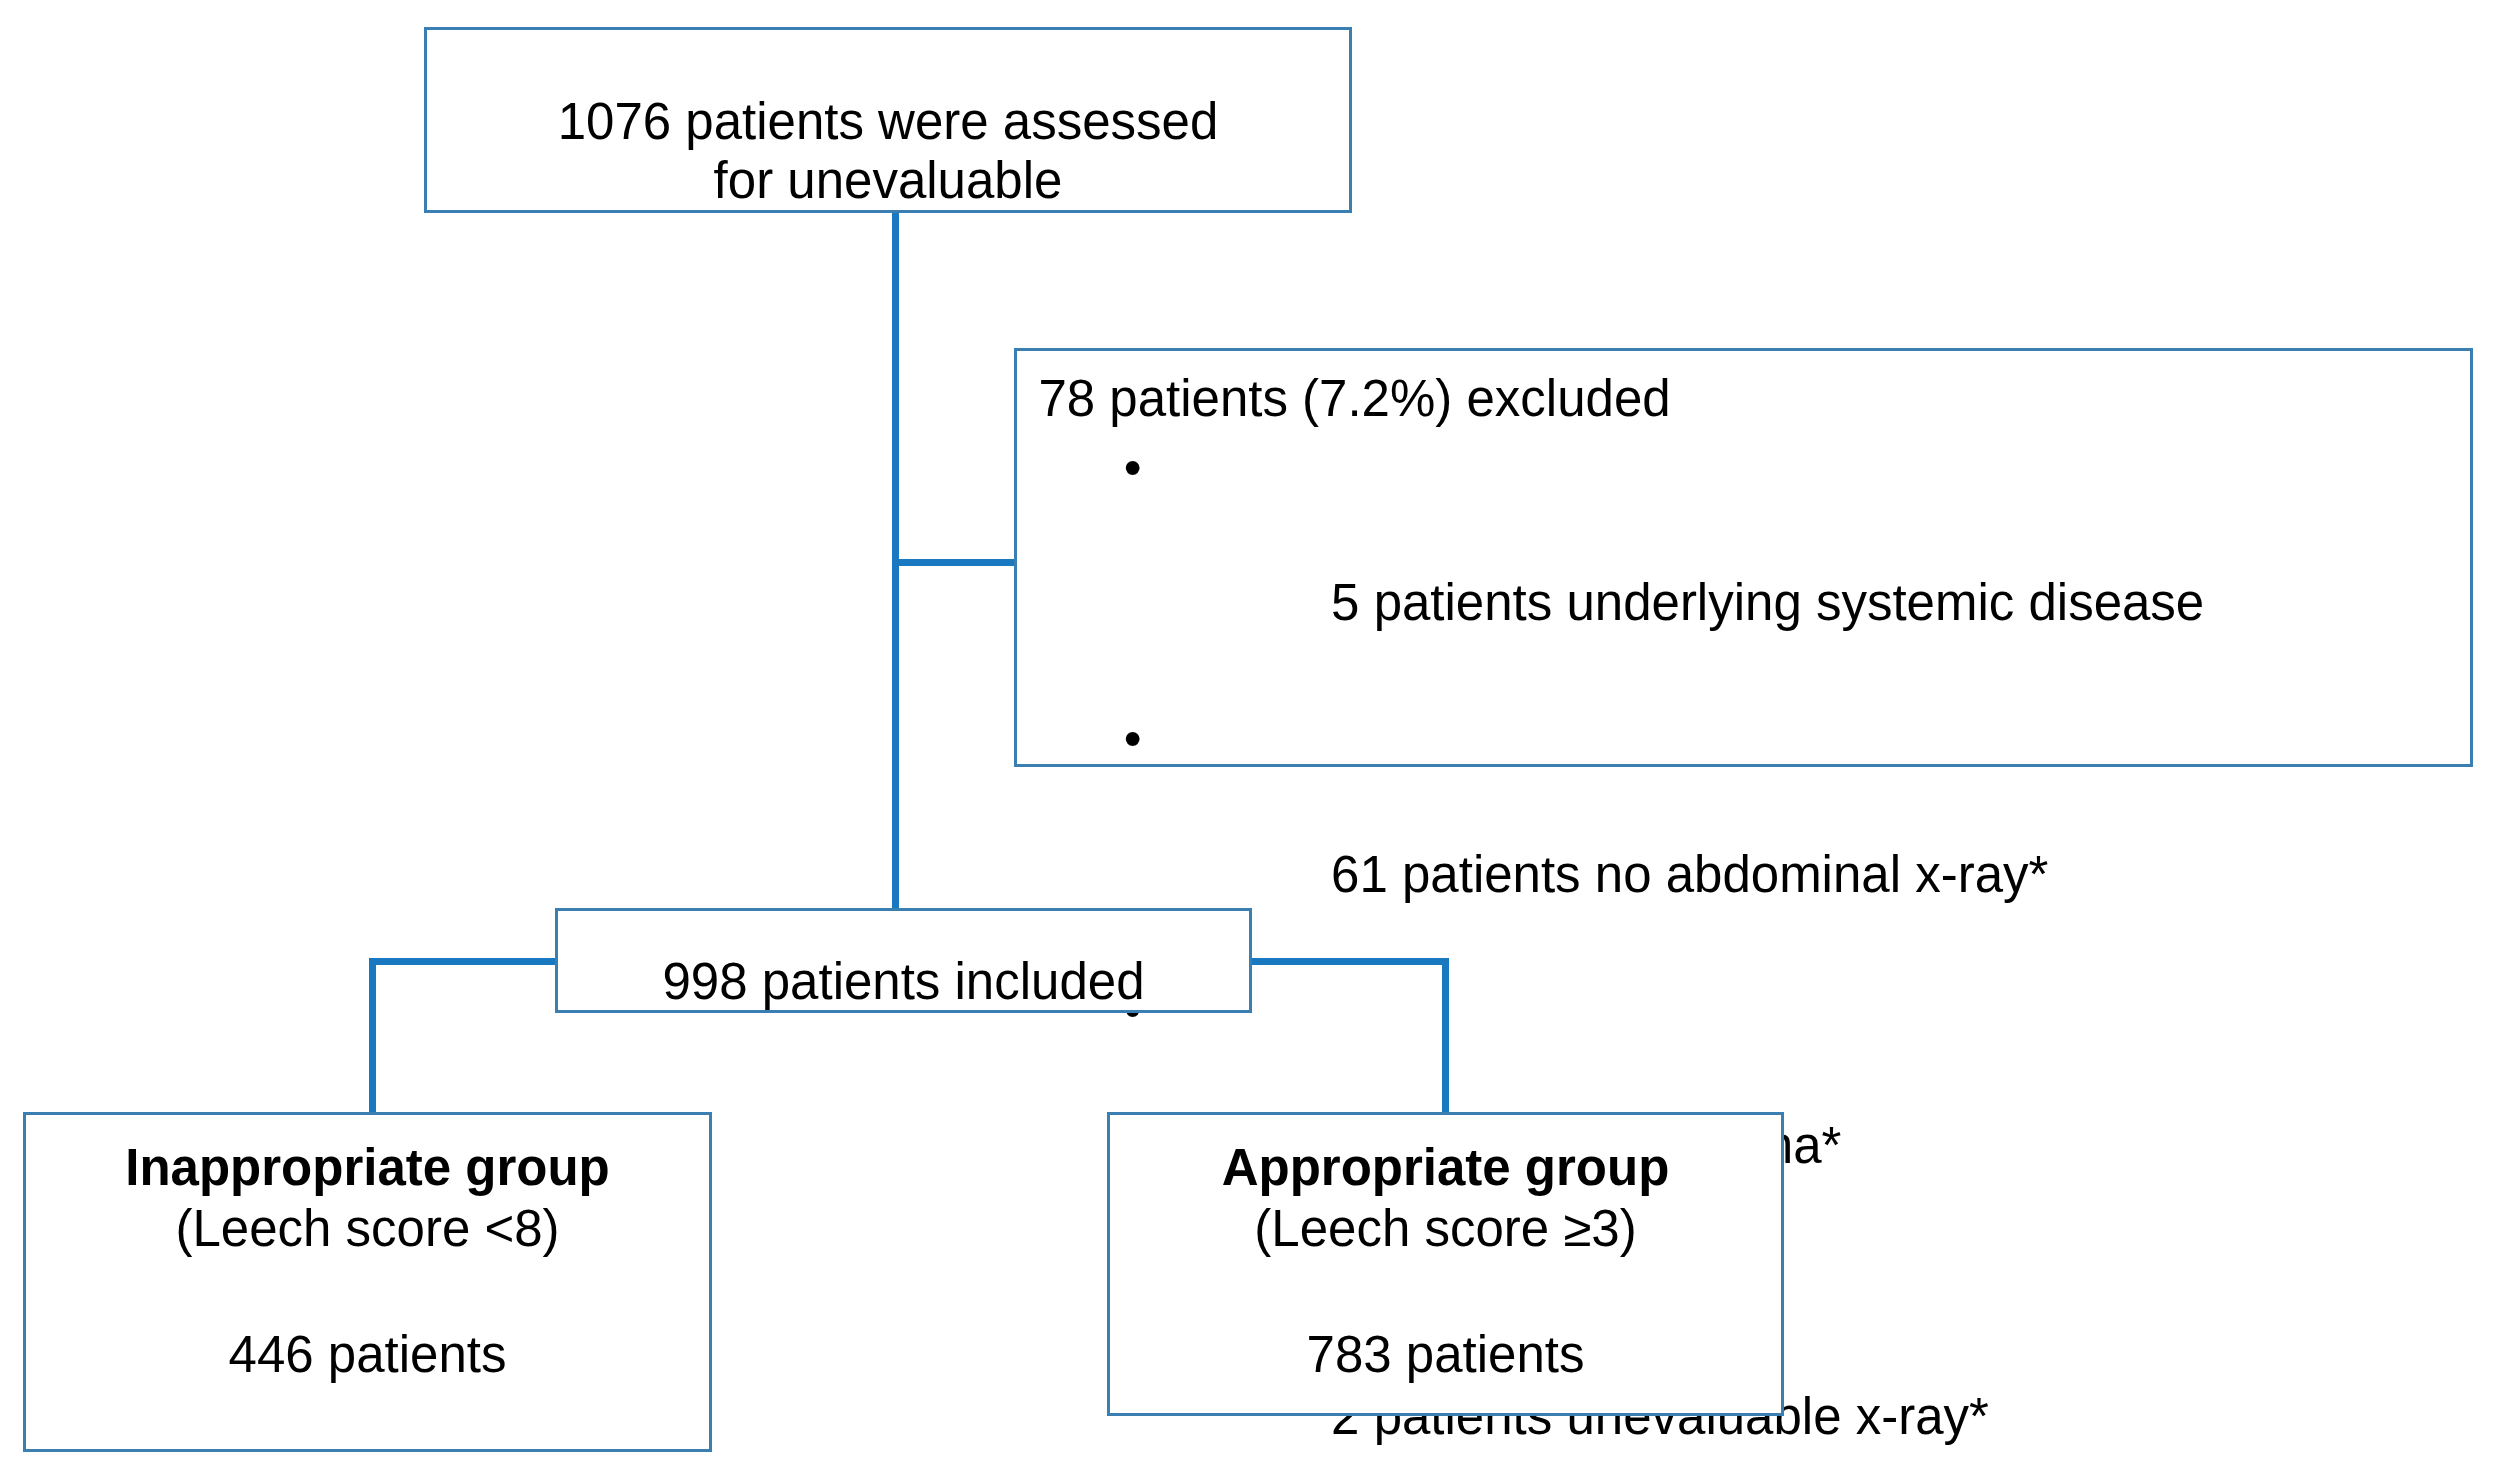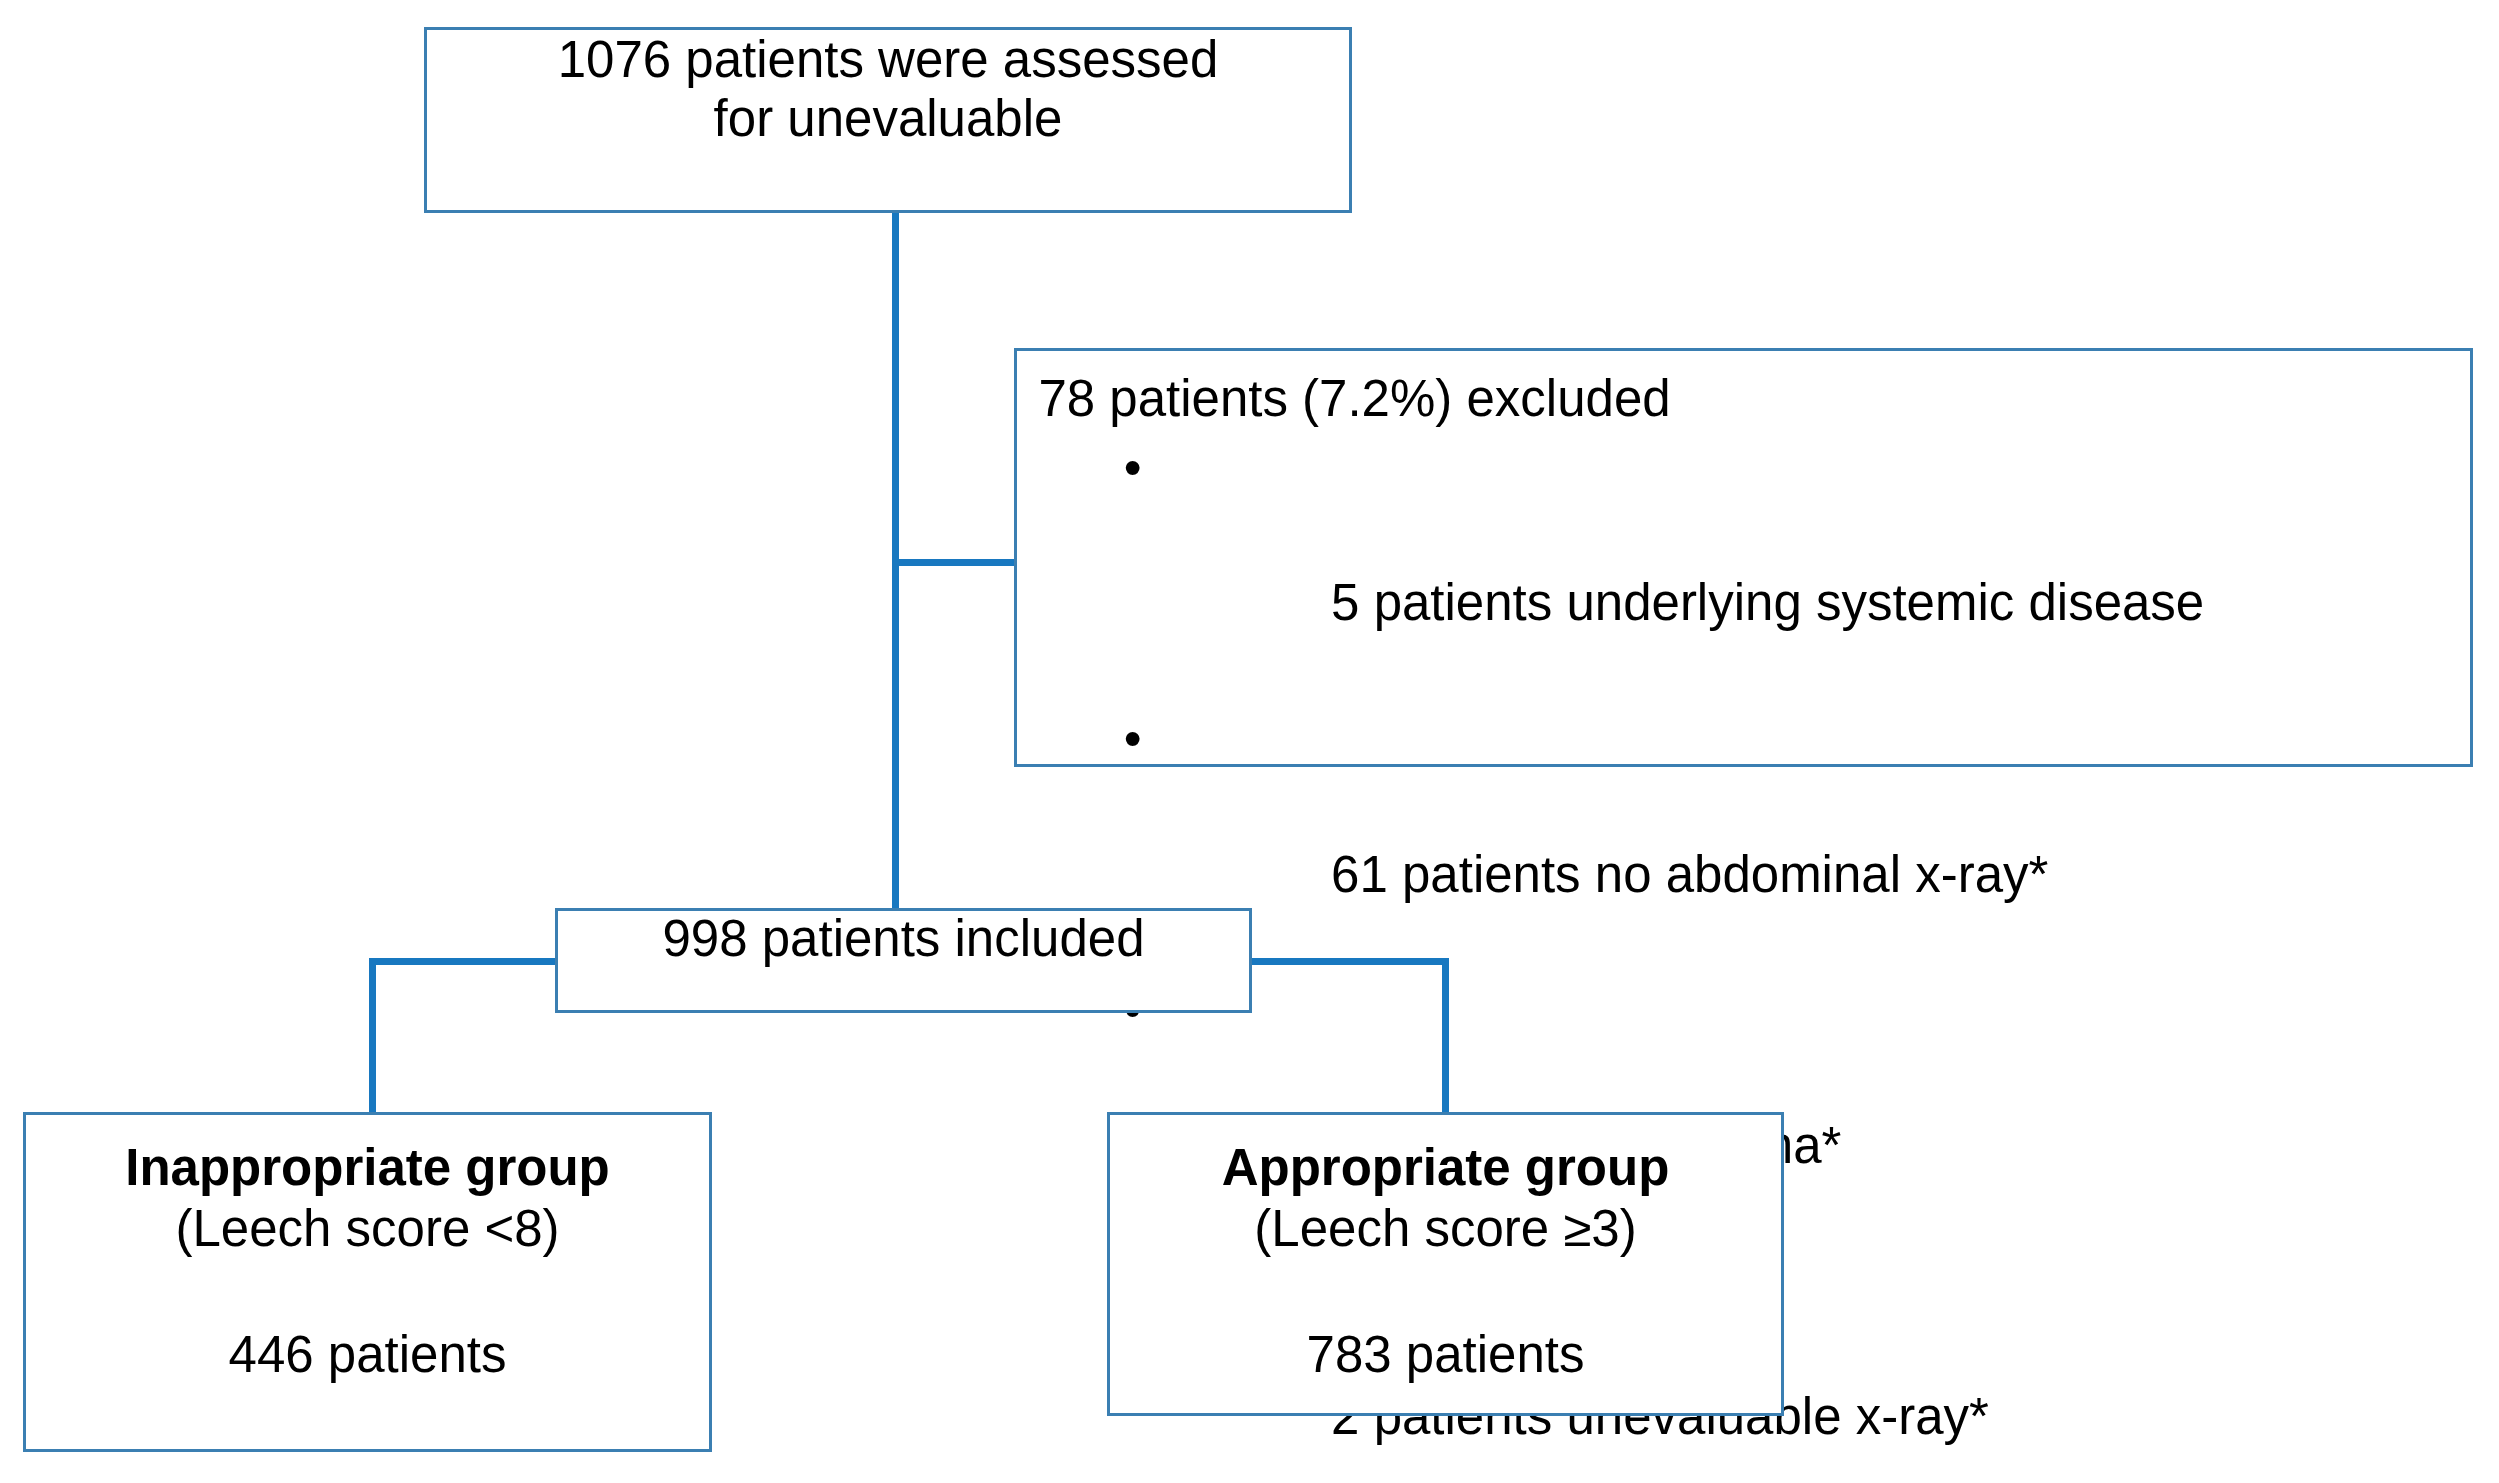--- a/index.html
+++ b/index.html
@@ -37,21 +37,21 @@
     background: #ffffff;
     color: #000000;
   }
 
   .box-inner {
     width: 100%;
     height: 100%;
     box-sizing: border-box;
     display: flex;
     flex-direction: column;
-    justify-content: flex-start;
+    justify-content: flex-end;
   }
 
   .line {
     display: block;
     white-space: pre;
   }
 
   
   #box-assessed {
     left: 424px;

